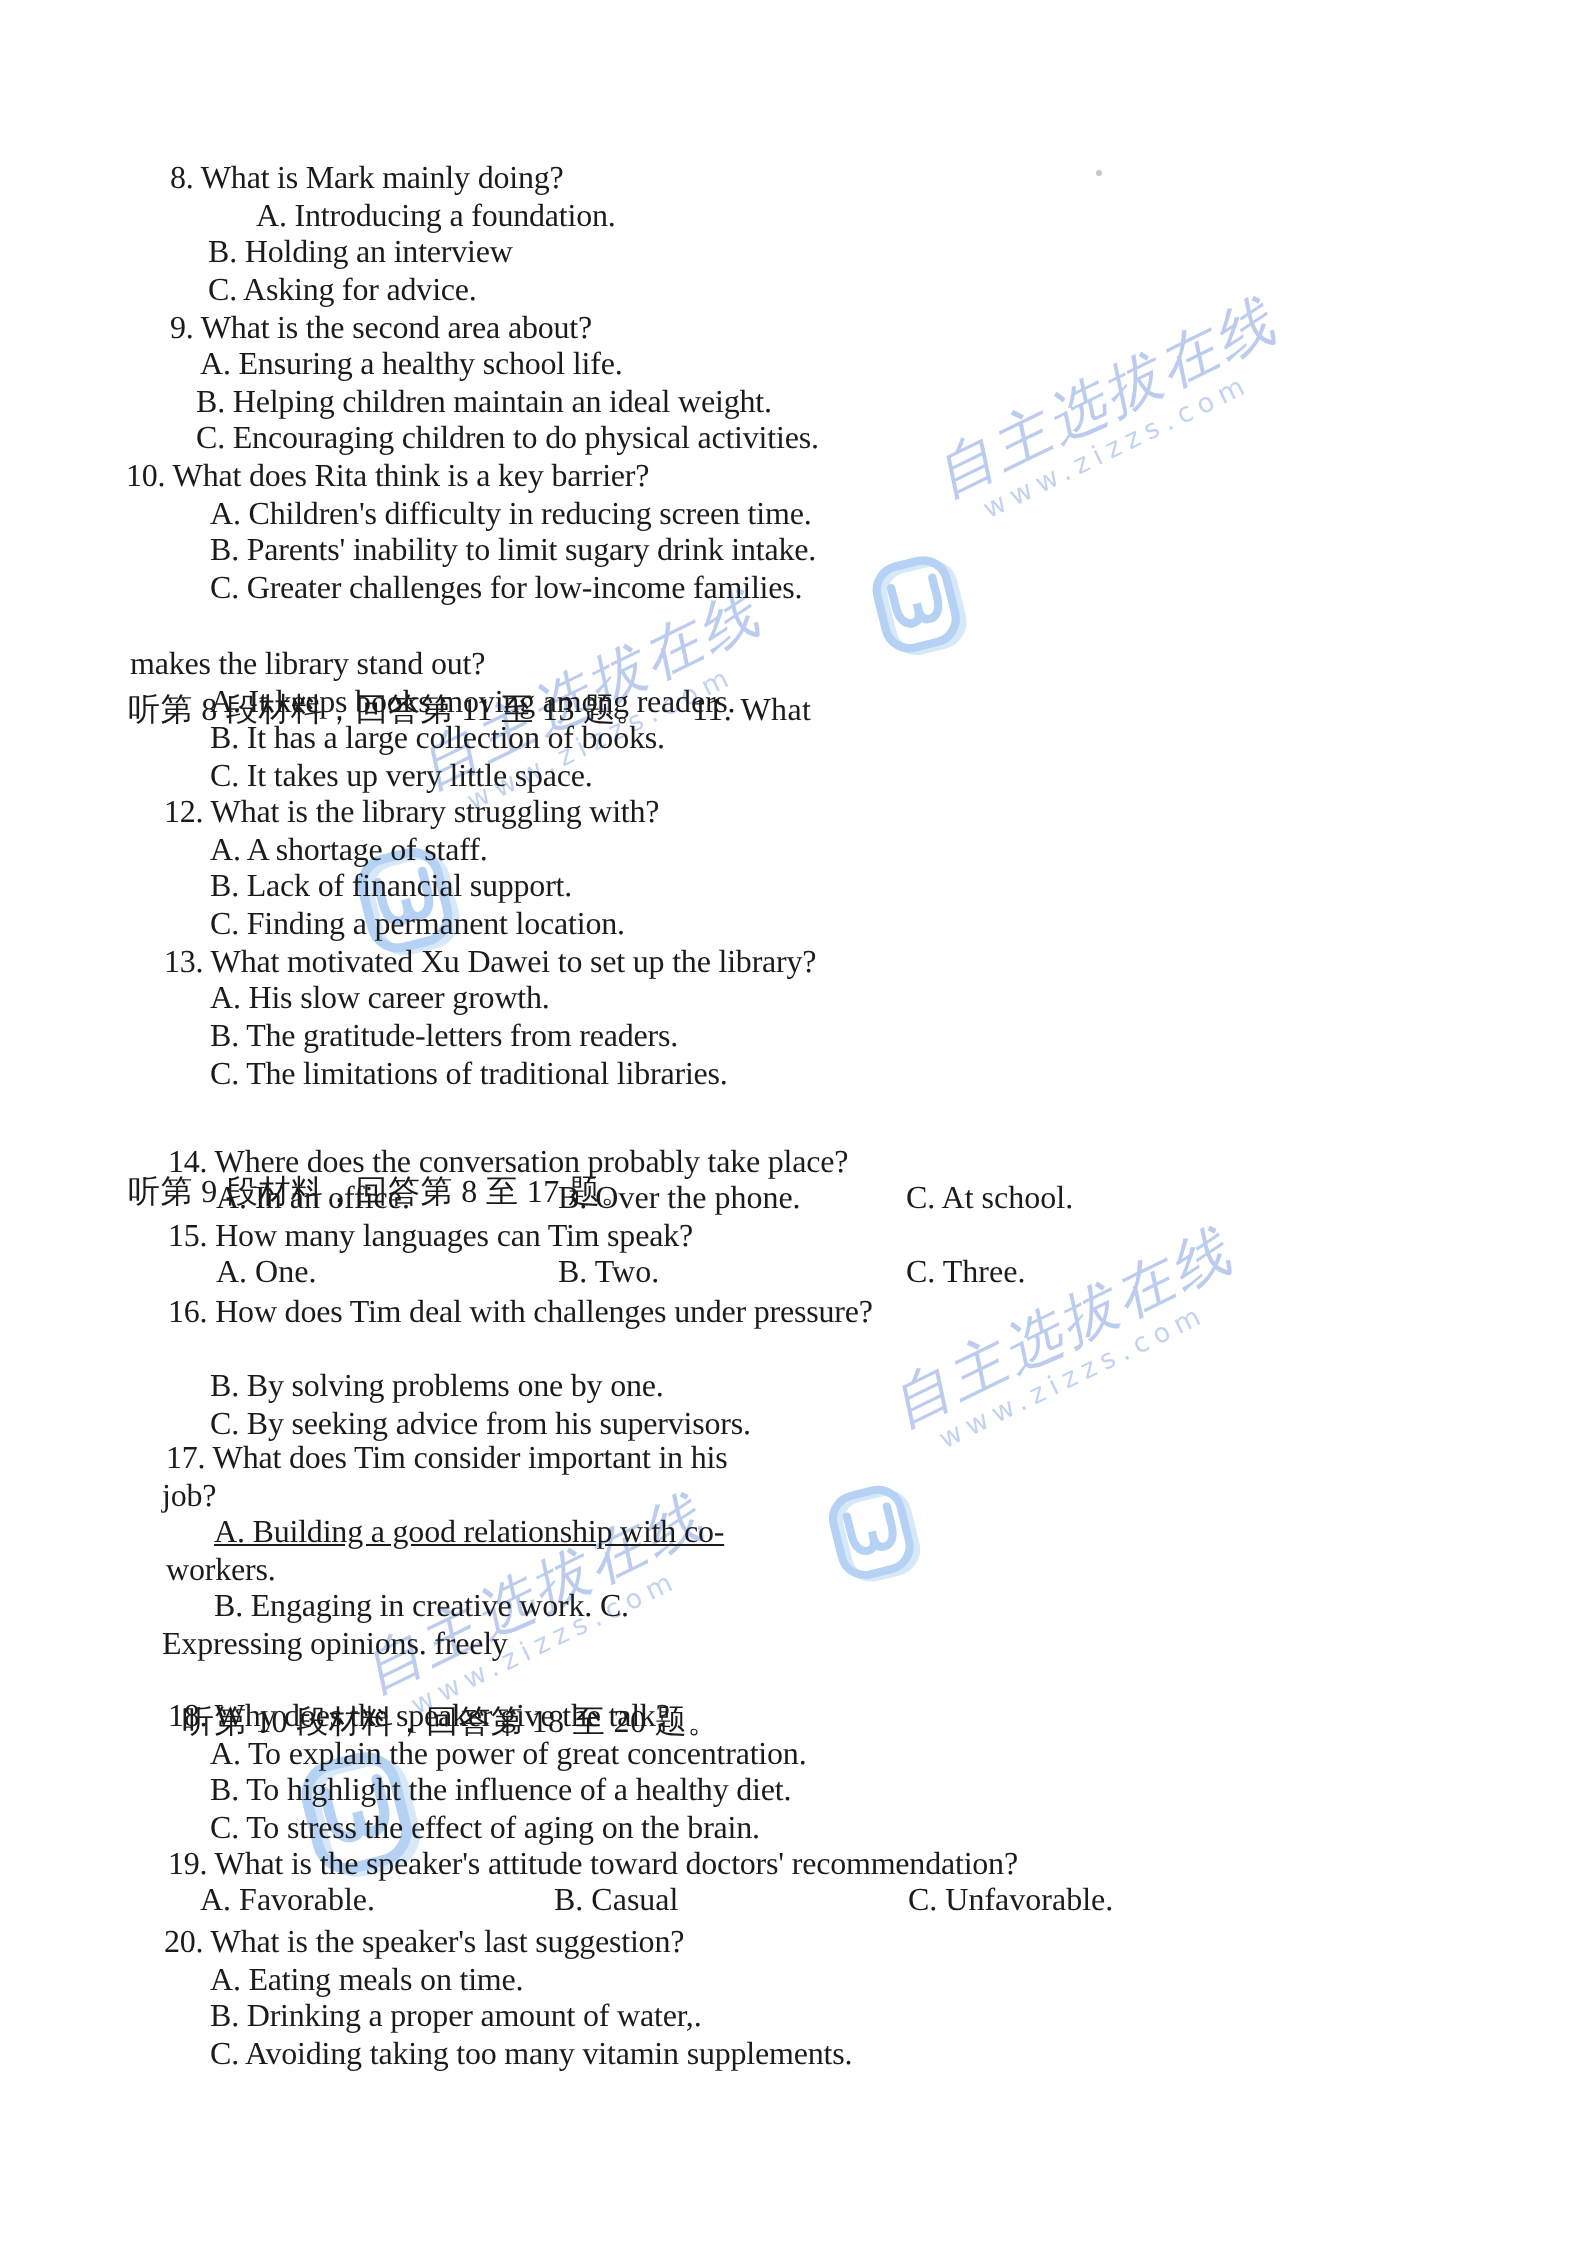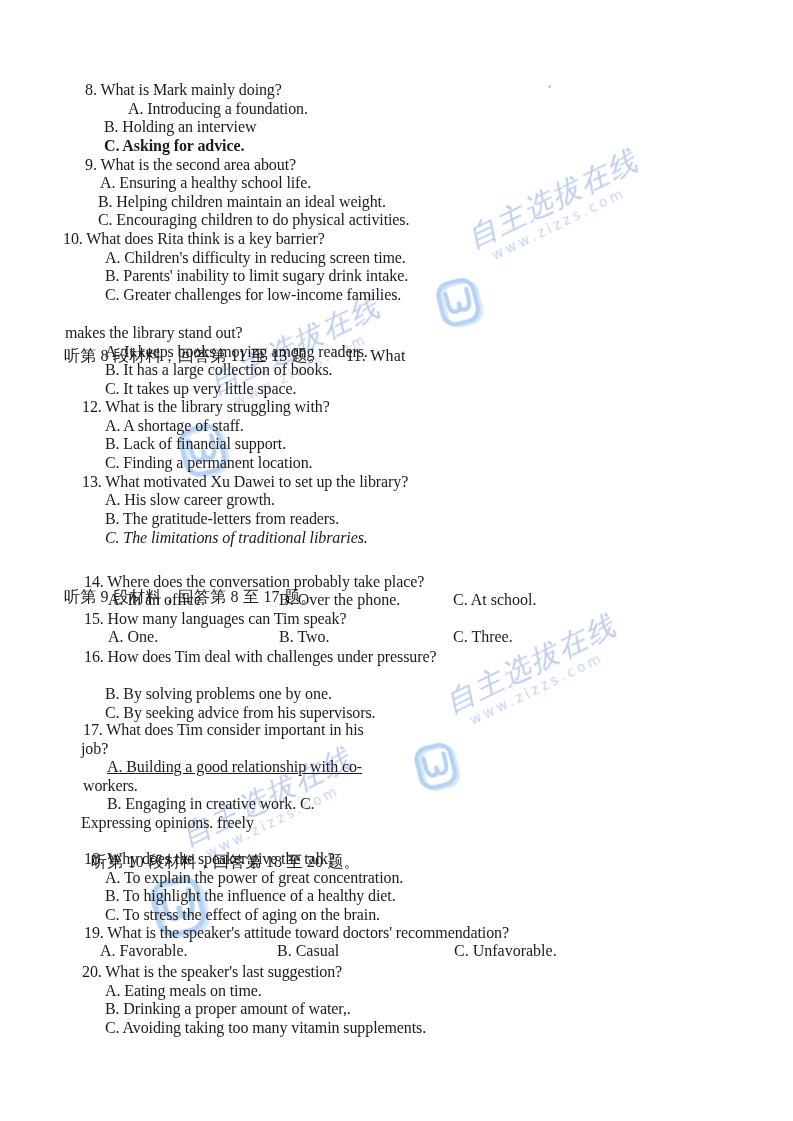--- a/index.html
+++ b/index.html
@@ -82,21 +82,21 @@
       <div class="wm-cn">自主选拔在线</div>
       <div class="wm-url">www.zizzs.com</div>
     </div>
   </div>
 
   <div class="speck" style="left:548px;top:85px;"></div>
 
   <div class="ln" style="left:85px;top:80px;">8. What is Mark mainly doing?</div>
   <div class="ln" style="left:104px;top:99px;margin-left:24px;">A. Introducing a foundation.</div>
   <div class="ln" style="left:104px;top:117px;">B. Holding an interview</div>
-  <div class="ln" style="left:104px;top:136px;font-weight:bold;">C. Asking for advice.</div>
+  <div class="ln" style="left:104px;top:136px;">C. Asking for advice.</div>
   <div class="ln" style="left:85px;top:155px;">9. What is the second area about?</div>
   <div class="ln" style="left:100px;top:173px;">A. Ensuring a healthy school life.</div>
   <div class="ln" style="left:98px;top:192px;">B. Helping children maintain an ideal weight.</div>
   <div class="ln" style="left:98px;top:210px;">C. Encouraging children to do physical activities.</div>
   <div class="ln" style="left:63px;top:229px;">10. What does Rita think is a key barrier?</div>
   <div class="ln" style="left:105px;top:248px;">A. Children's difficulty in reducing screen time.</div>
   <div class="ln" style="left:105px;top:266px;">B. Parents' inability to limit sugary drink intake.</div>
   <div class="ln" style="left:105px;top:285px;">C. Greater challenges for low-income families.</div>
 
   <div class="ln sec" style="left:64px;top:306px;">
@@ -106,21 +106,21 @@
   <div class="ln" style="left:105px;top:342px;">A. It keeps books moving among readers.</div>
   <div class="ln" style="left:105px;top:379px;">C. It takes up very little space.</div>
   <div class="ln" style="left:105px;top:360px;">B. It has a large collection of books.</div>
   <div class="ln" style="left:82px;top:397px;">12. What is the library struggling with?</div>
   <div class="ln" style="left:105px;top:416px;">A. A shortage of staff.</div>
   <div class="ln" style="left:105px;top:434px;">B. Lack of financial support.</div>
   <div class="ln" style="left:105px;top:453px;">C. Finding a permanent location.</div>
   <div class="ln" style="left:82px;top:472px;">13. What motivated Xu Dawei to set up the library?</div>
   <div class="ln" style="left:105px;top:490px;">A. His slow career growth.</div>
   <div class="ln" style="left:105px;top:509px;">B. The gratitude-letters from readers.</div>
-  <div class="ln" style="left:105px;top:528px;font-style:italic;">C. The limitations of traditional libraries.</div>
+  <div class="ln" style="left:105px;top:528px;">C. The limitations of traditional libraries.</div>
   <div class="ln sec" style="left:64px;top:547px;">听第 9 段材料，回答第 8 至 17 题。</div>
 
   <div class="ln" style="left:84px;top:572px;">14. Where does the conversation probably take place?</div>
   <div class="row3" style="top:591px;">
     <span style="left:108px;">A. In an office.</span>
     <span style="left:279px;">B. Over the phone.</span>
     <span style="left:453px;">C. At school.</span>
   </div>
   <div class="ln" style="left:84px;top:609px;">15. How many languages can Tim speak?</div>
   <div class="row3" style="top:628px;">

